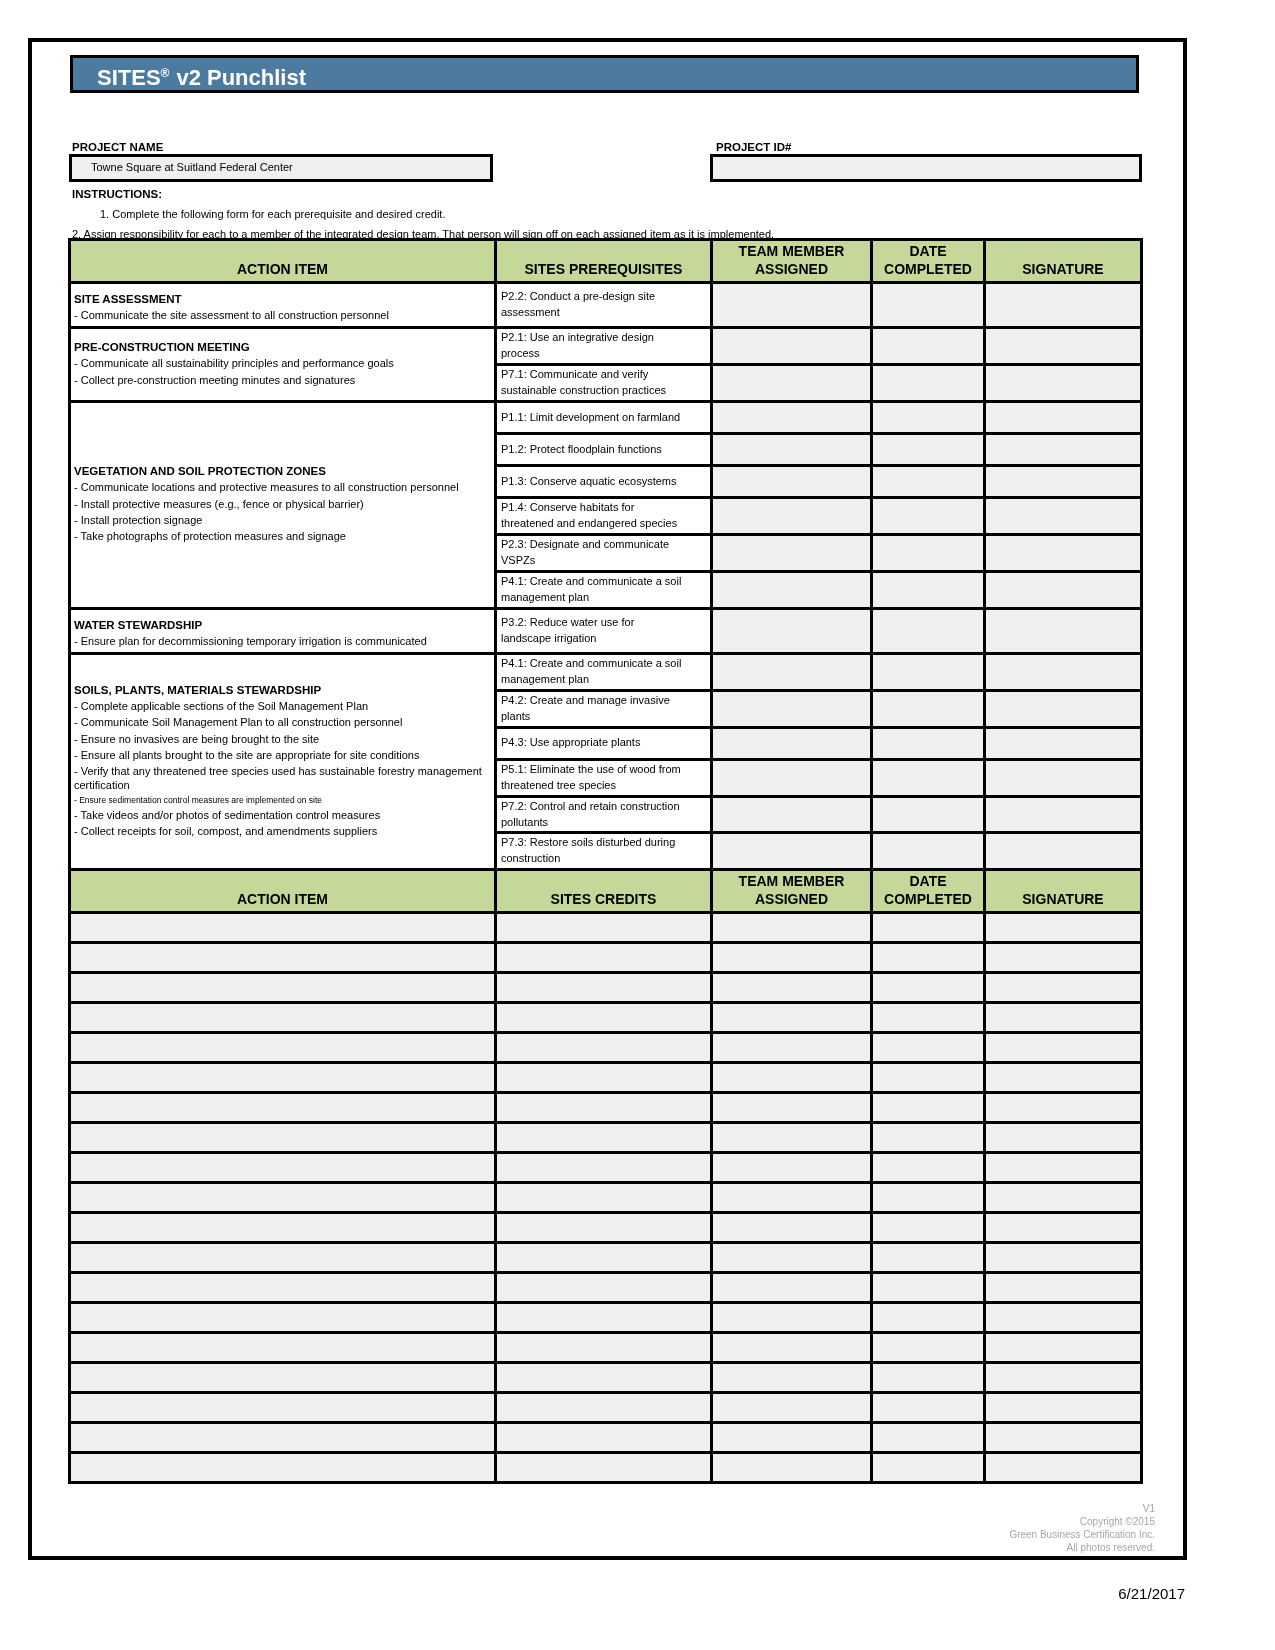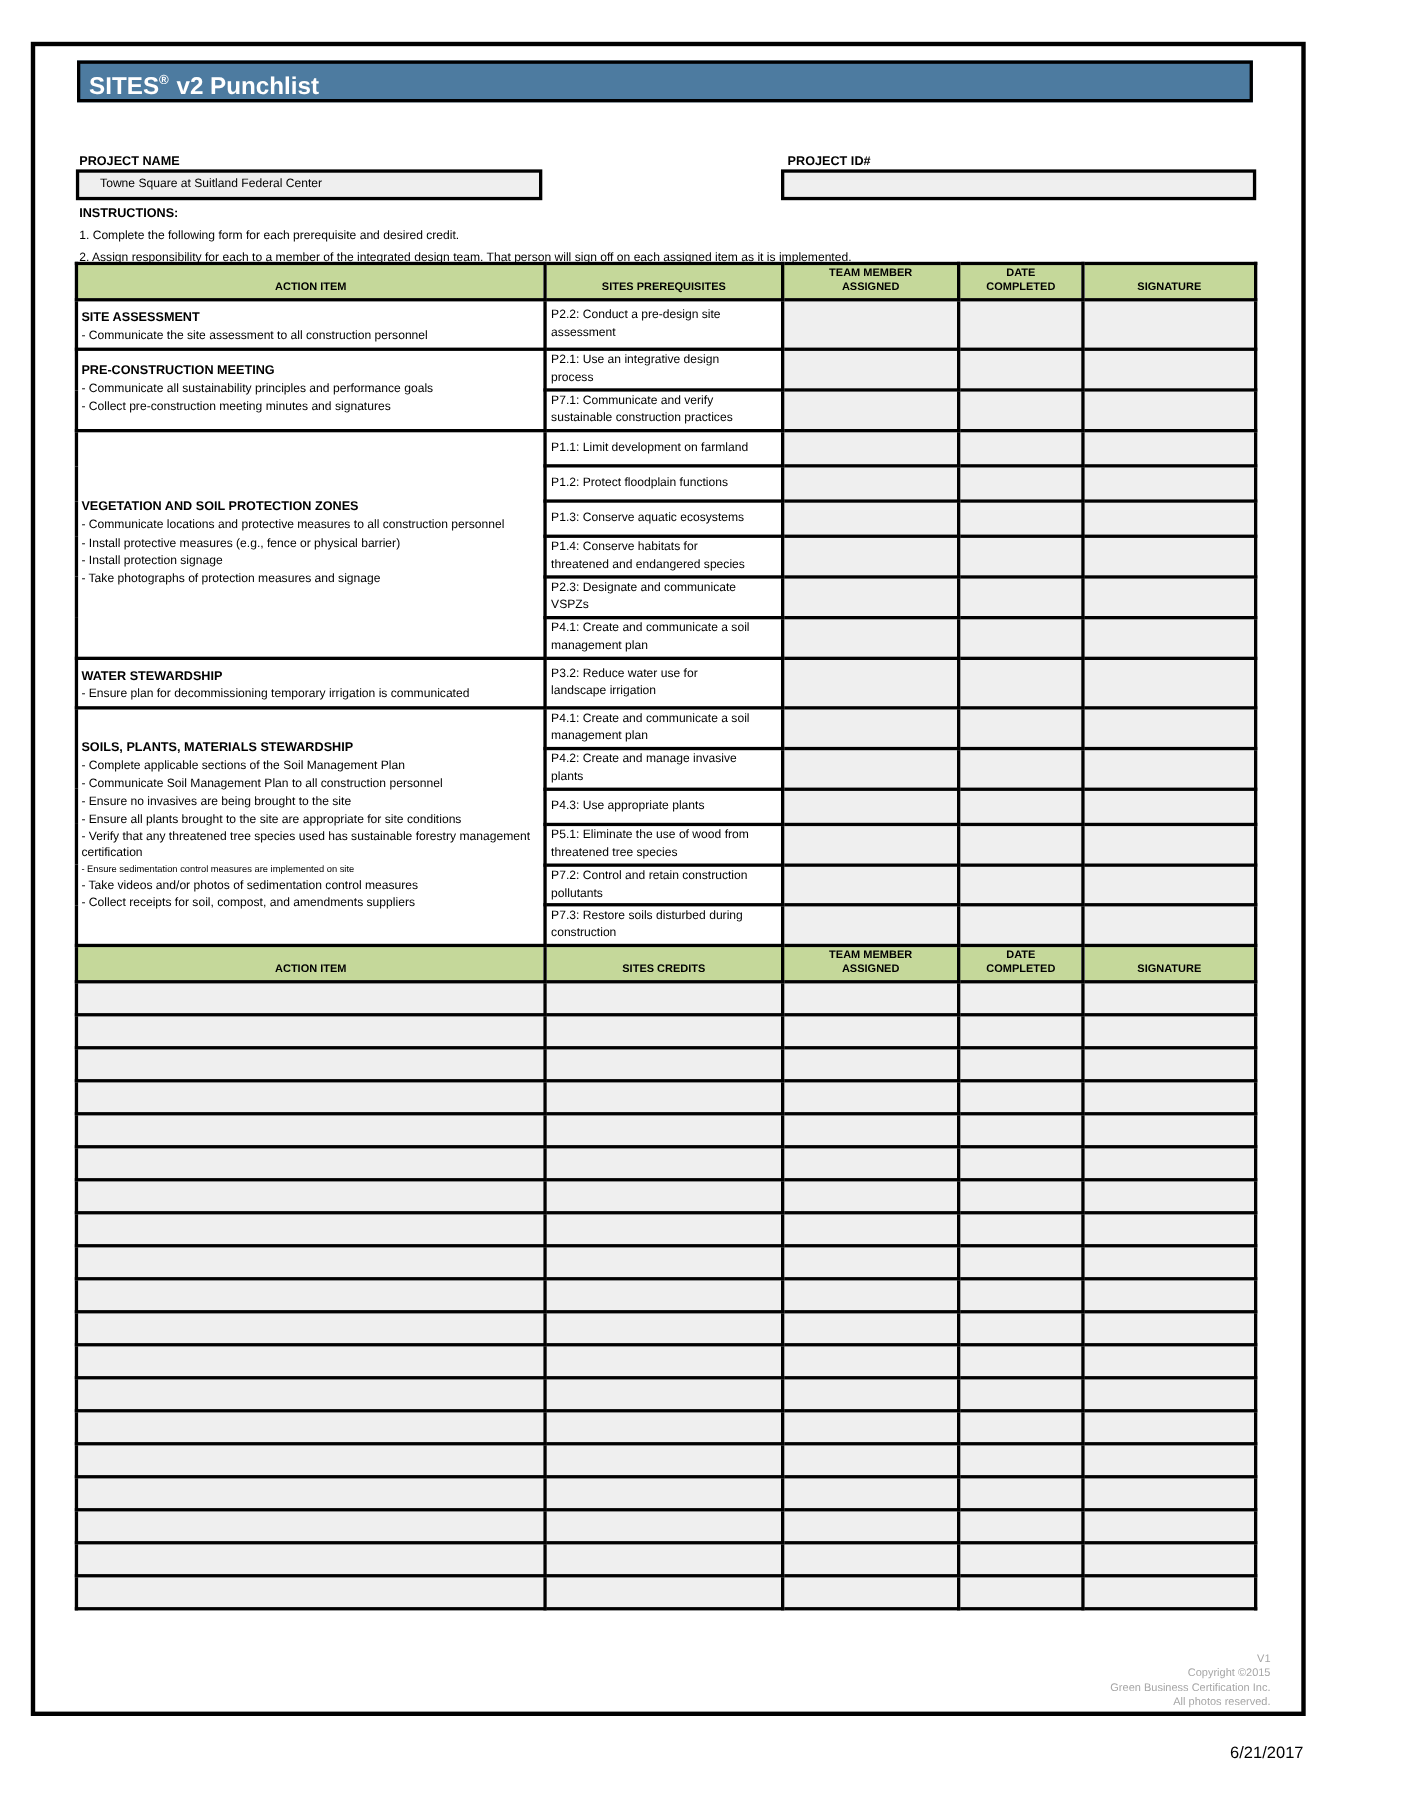--- a/index.html
+++ b/index.html
@@ -11,21 +11,21 @@
   }
   .frame {
     position:absolute; left:28px; top:38px;
     width:1159px; height:1522px;
     border:4px solid #000; background:#fff;
   }
   .banner {
     position:absolute; left:38px; top:13px; width:1069px; height:38px;
     background:var(--banner-blue,#4d7ba0); border:3px solid #000;
     color:#fff; font-weight:bold; font-size:22px; line-height:30px;
-    padding-left:8px; white-space:nowrap;
+    padding-left:24px; white-space:nowrap;
   }
   .banner .reg { font-size:12px; vertical-align:super; }
   .banner .rest { margin-left:7px; }
   .section-bar {
     position:absolute; left:36px; top:60px; width:1071px; height:31px;
     background:var(--header-green,#c5d89a); border:2px solid #000;
     font-weight:bold; font-size:12.5px; padding:8px 0 0 7px; white-space:nowrap;
   }
   .section-underline {
     position:absolute; left:-2px; bottom:-4px; width:50%; height:4px; background:#000;
@@ -35,31 +35,31 @@
   #project-id-label   { left:684px; top:99px; }
   .field-box {
     position:absolute; top:112px; height:28px;
     background:var(--cell-gray,#efefef); border:3px solid #000;
     font-size:11px; padding:4px 0 0 6px;
   }
   #project-name-box { left:37px;  width:424px;padding-left:19px; }
   #project-id-box   { left:678px; width:432px; }
   .instructions-heading { position:absolute; left:40px; top:146px; font-weight:bold; font-size:11.5px; }
   .instruction { position:absolute; left:40px; font-size:11px; }
-  #instruction-1 { top:166px; }
+  #instruction-1 { top:166px;margin-left:28px; }
   #instruction-2 { top:186px; }
 
   .main-table {
     position:absolute; left:36px; top:196px; width:1072px;
     border-collapse:collapse; table-layout:fixed;
   }
   .main-table td, .main-table th { border:3px solid #000; overflow:hidden; }
   .main-table th {
     background:var(--header-green,#c5d89a);
-    font-size:10px; font-weight:bold; text-align:center;
+    font-size:14px; font-weight:bold; text-align:center;
     vertical-align:bottom; padding:2px 2px 3px; line-height:1.25;
   }
   tr.header-row { height:28px; }
   tr.t1-row { height:32px; }
   tr.t2-row { height:30px; }
   td.action-cell { vertical-align:middle; padding:2px 6px 2px 3px; font-size:11px; background:#fff; }
   td.action-cell.align-top { vertical-align:top; padding-top:8px; }
   .action-heading { font-weight:bold; font-size:11.5px; margin:1px 0 3px; }
   .action-bullet { margin:2px 0; line-height:1.3; }
   .action-bullet.small { font-size:8.5px; }

